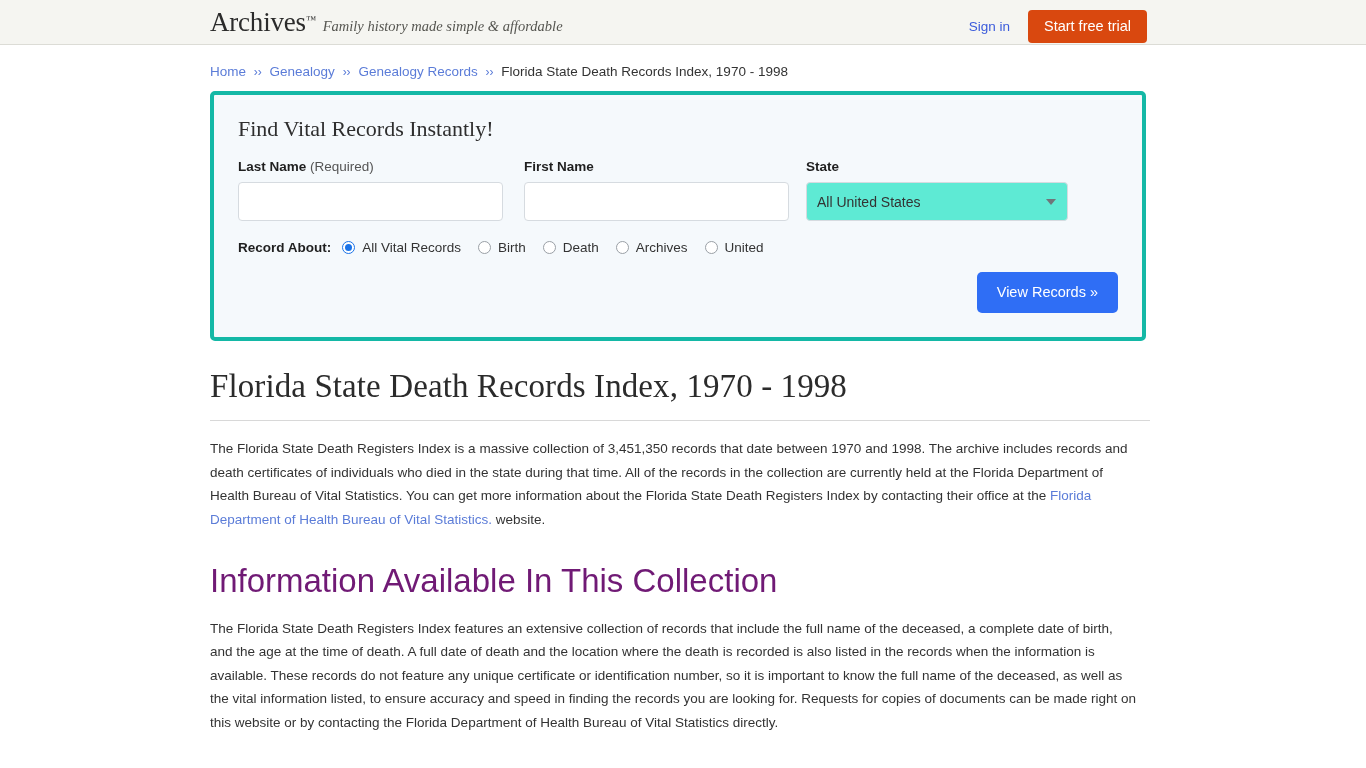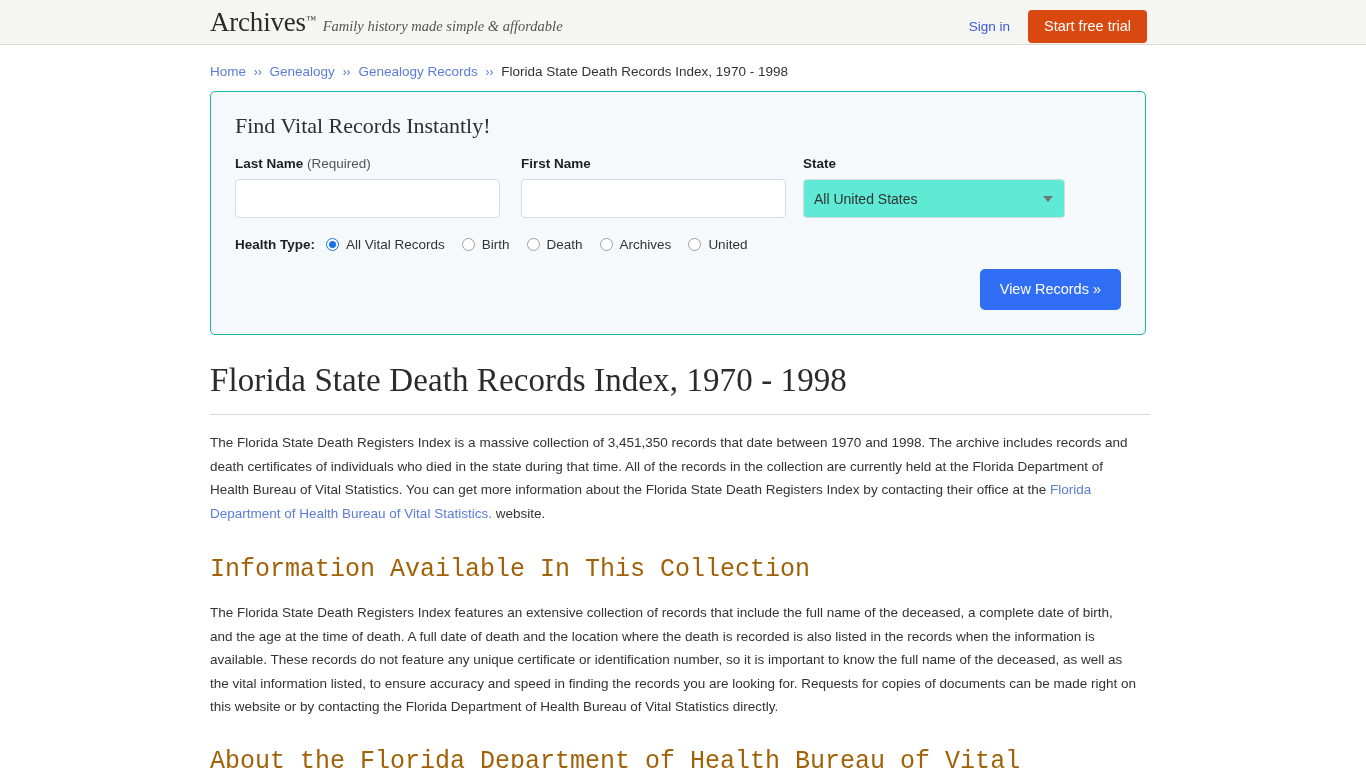--- a/index.html
+++ b/index.html
@@ -104,21 +104,21 @@
     color: #5b7cd8;
     margin: 0 4px;
     font-size: 12px;
   }
   .bc-current { color: #333333; }
 
   
   .search-panel {
     margin-top: 8px;
     background: #f5f9fc;
-    border: 1px solid #14b8a6;
+    border: 4px solid #14b8a6;
     border-radius: 5px;
     padding: 22px 24px 24px 24px;
     width: 936px;
   }
   .panel-title {
     font-family: "Liberation Serif", serif;
     font-size: 22px;
     color: #2e2e2e;
     font-weight: 400;
     margin: 0 0 18px 0;
@@ -274,24 +274,24 @@
     color: #333333;
     margin: 16px 0 0 0;
     width: 928px;
   }
   .body-text a {
     color: #5b7cd8;
     text-decoration: none;
     cursor: pointer;
   }
   .section-head {
-    font-family: Liberation Mono, monospace;
-    font-size: 25px;
+    font-family: Liberation Sans, sans-serif;
+    font-size: 33px;
     font-weight: 400;
-    color: #a16207;
+    color: #701a75;
     margin: 30px 0 0 0;
     line-height: 1.2;
   }
   .section-head.tight { margin-top: 28px; }
 </style>
 </head>
 <body>
 
 <div class="topbar">
   <div class="brand-wrap">
@@ -336,21 +336,21 @@
         <label class="field-label">State</label>
         <div class="select-wrap">
           <div class="select-input">All United States</div>
           <span class="select-caret"></span>
         </div>
       </div>
 
     </div>
 
     <div class="record-row">
-      <span class="record-label">Health Type:</span>
+      <span class="record-label">Record About:</span>
 
       <label class="radio-item">
         <span class="radio-dot checked"></span>
         <span class="radio-text">All Vital Records</span>
       </label>
 
       <label class="radio-item">
         <span class="radio-dot"></span>
         <span class="radio-text">Birth</span>
       </label>

